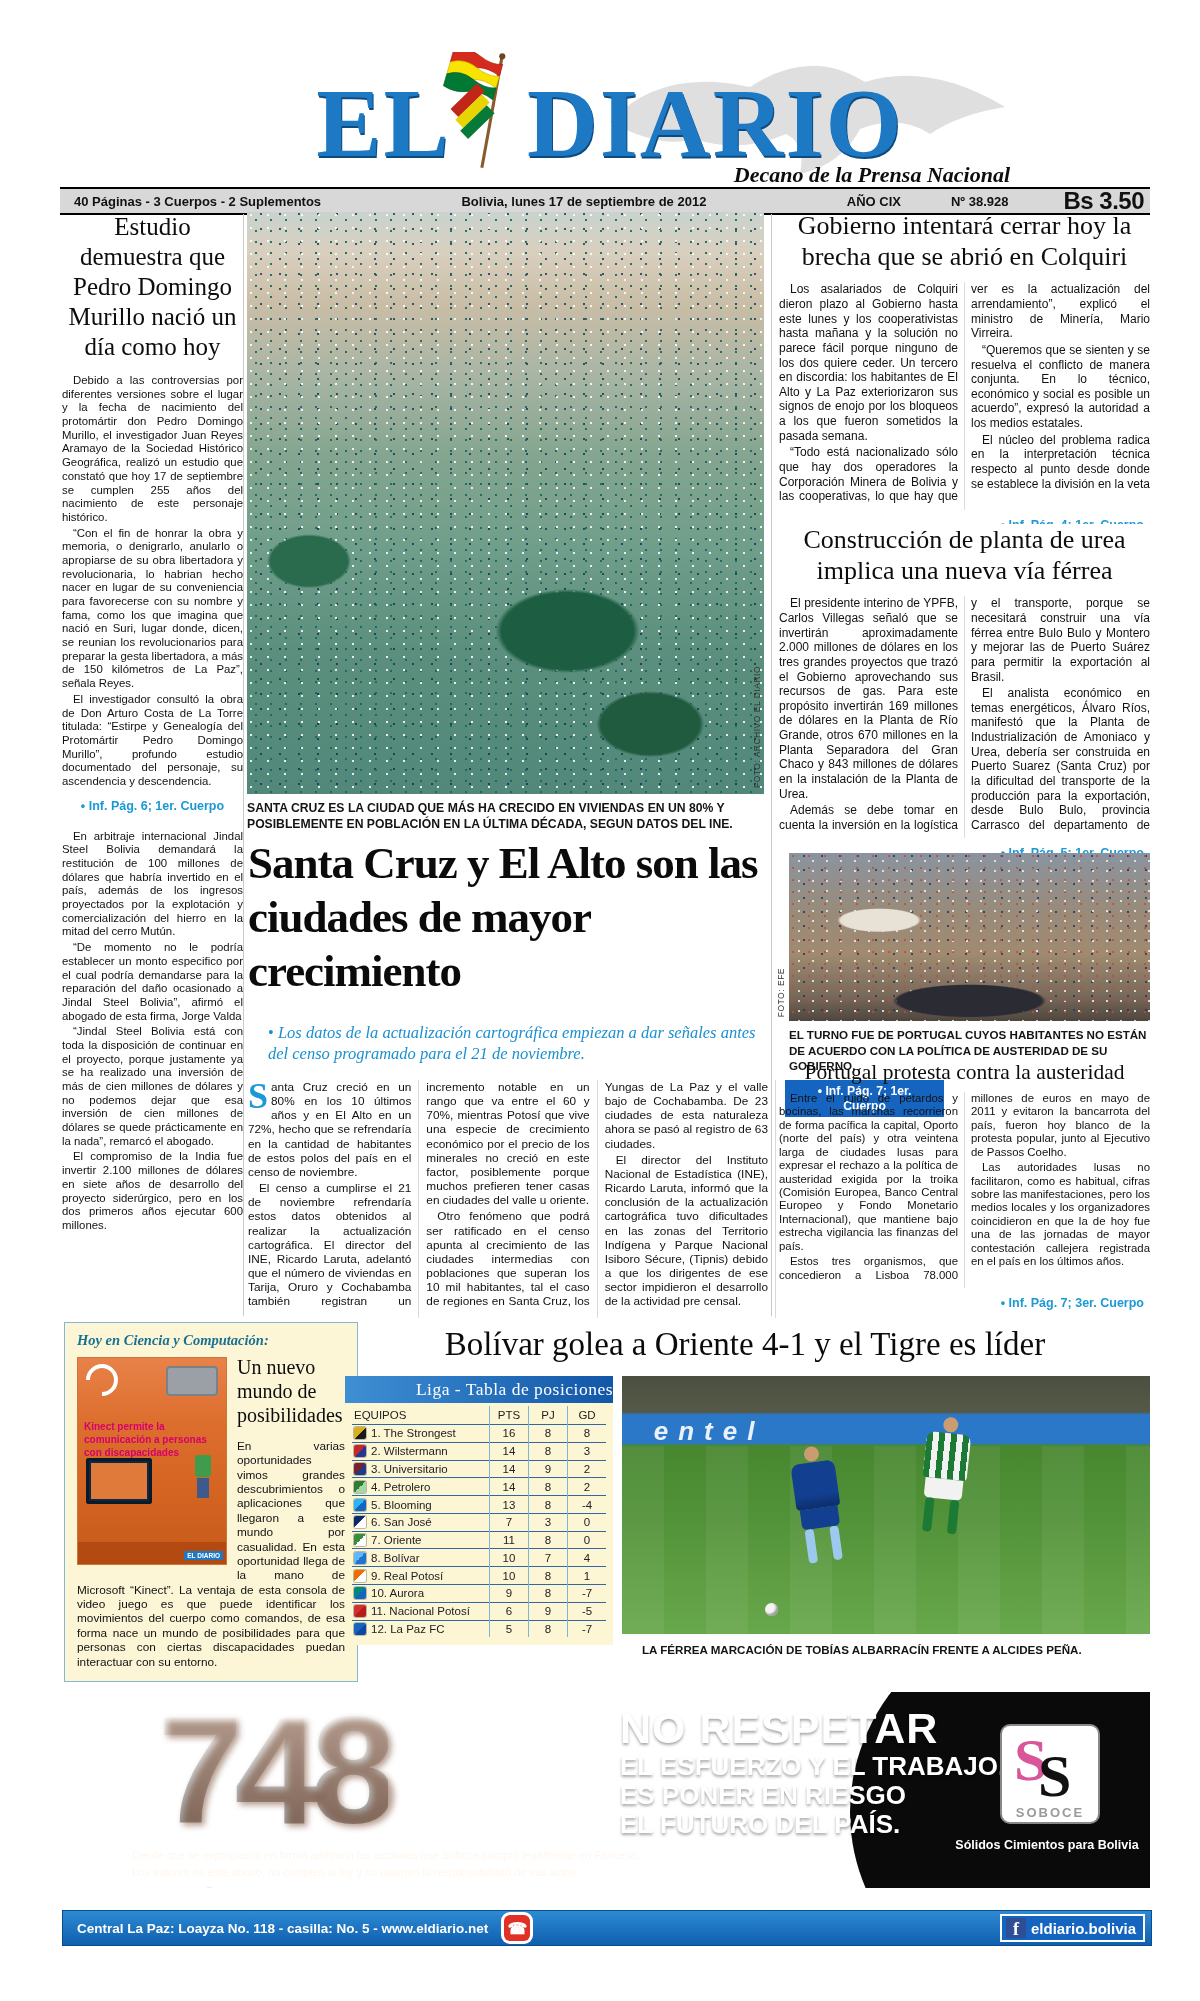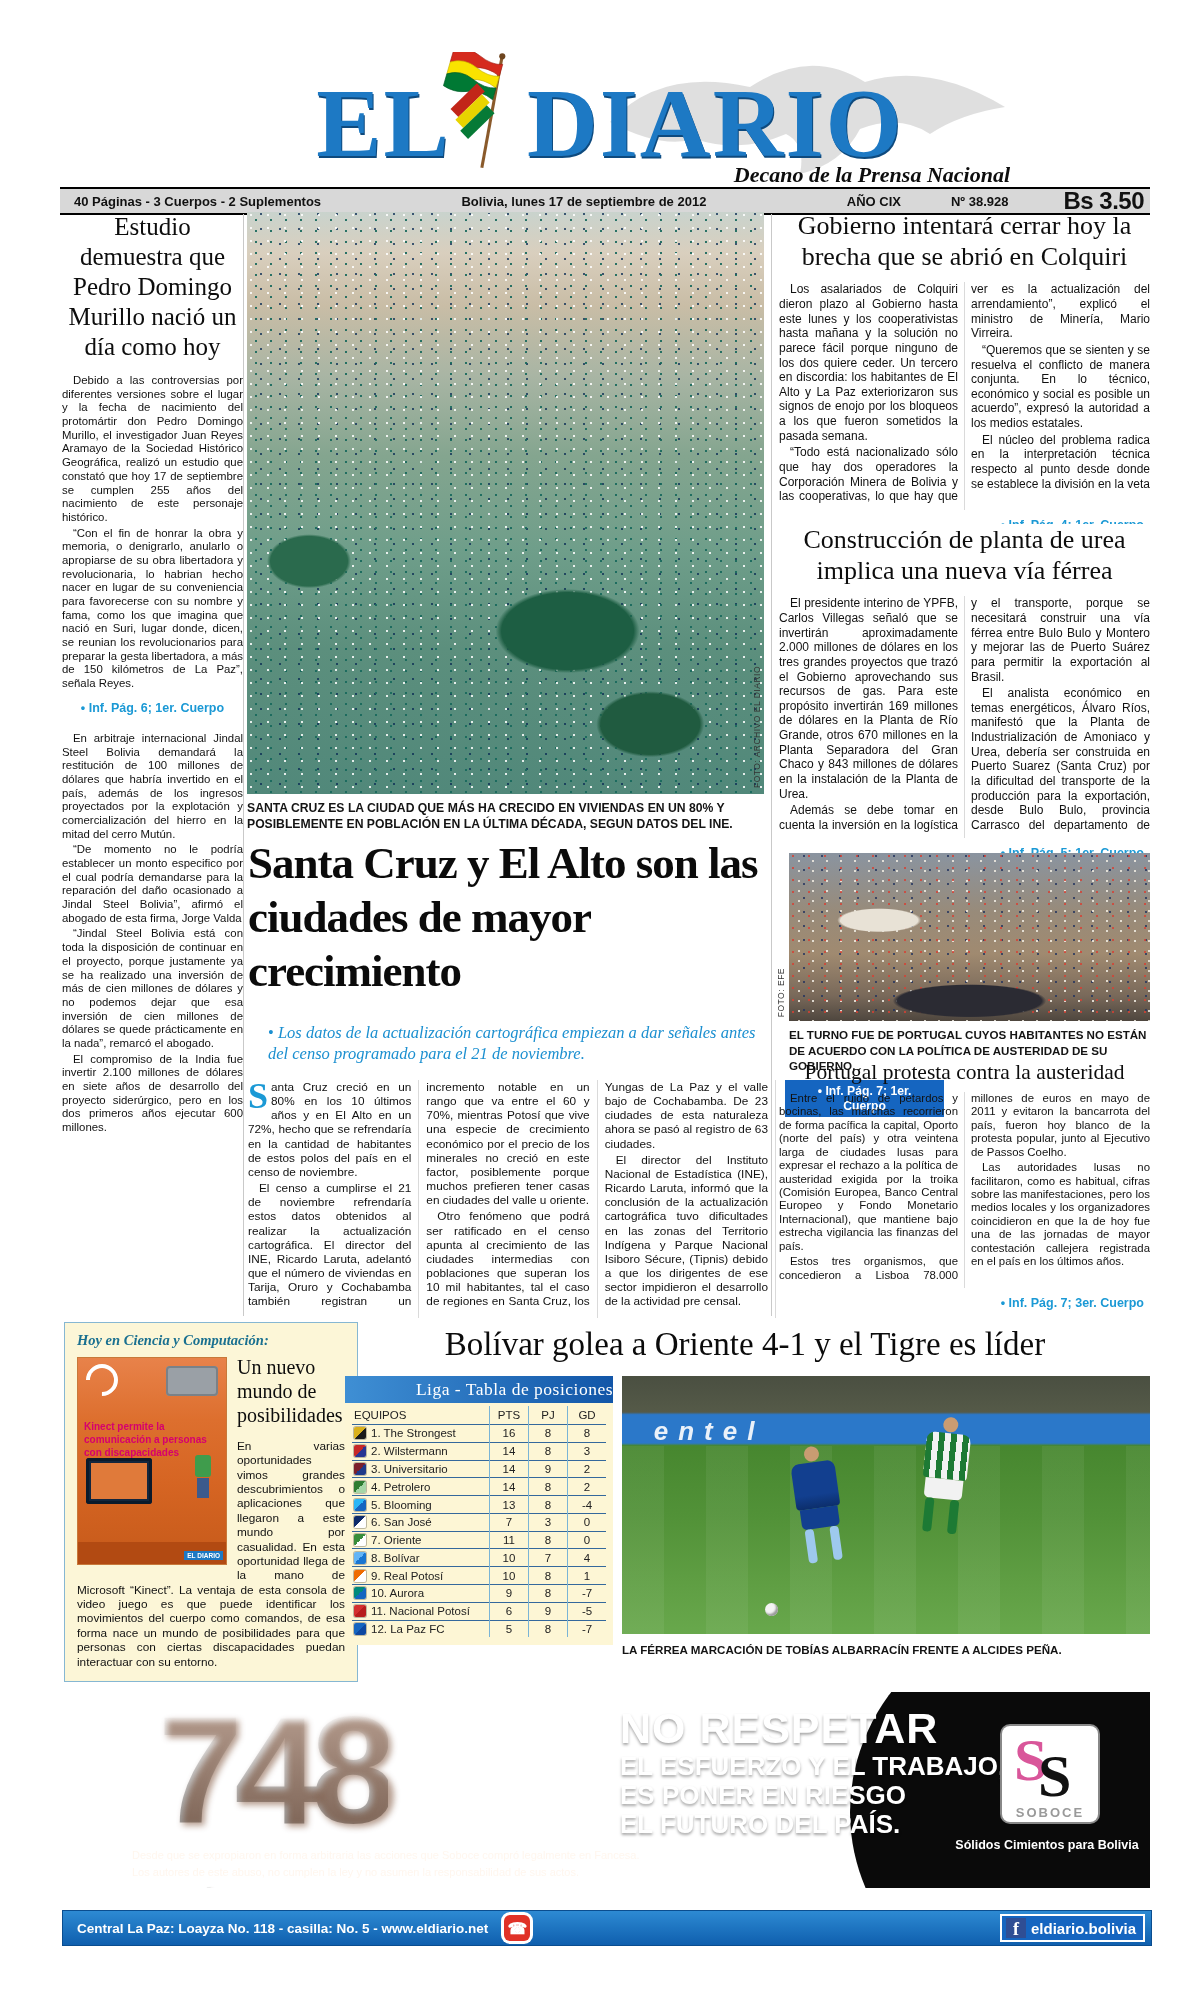--- a/index.html
+++ b/index.html
@@ -205,20 +205,21 @@
   </div>
 
   <div class="vrule abs" style="left:243px;top:214px;height:1102px;"></div>
   <div class="vrule abs" style="left:771px;top:214px;height:1102px;"></div>
 
   <div id="left-col" class="abs flow" style="left:62px;top:210px;width:181px;height:1108px;overflow:hidden;">
     <h2 class="small-head">Estudio demuestra que Pedro Domingo Murillo nació un día como hoy</h2>
     <div>
         <p>Debido a las controversias por diferentes versiones sobre el lugar y la fecha de nacimiento del protomártir don Pedro Domingo Murillo, el investigador Juan Reyes Aramayo de la Sociedad Histórico Geográfica, realizó un estudio que constató que hoy 17 de septiembre se cumplen 255 años del nacimiento de este personaje histórico.</p>
         <p>“Con el fin de honrar la obra y memoria, o denigrarlo, anularlo o apropiarse de su obra libertadora y revolucionaria, lo habrian hecho nacer en lugar de su conveniencia para favorecerse con su nombre y fama, como los que imagina que nació en Suri, lugar donde, dicen, se reunian los revolucionarios para preparar la gesta libertadora, a más de 150 kilómetros de La Paz”, señala Reyes.</p>
+        <p>El investigador consultó la obra de Don Arturo Costa de La Torre titulada: “Estirpe y Genealogía del Protomártir Pedro Domingo Murillo”, profundo estudio documentado del personaje, su ascendencia y descendencia.</p>
       </div>
     <div class="ref">• Inf. Pág. 6; 1er. Cuerpo</div>
     <div>
         <p>En arbitraje internacional Jindal Steel Bolivia demandará la restitución de 100 millones de dólares que habría invertido en el país, además de los ingresos proyectados por la explotación y comercialización del hierro en la mitad del cerro Mutún.</p>
         <p>“De momento no le podría establecer un monto especifico por el cual podría demandarse para la reparación del daño ocasionado a Jindal Steel Bolivia”, afirmó el abogado de esta firma, Jorge Valda</p>
         <p>“Jindal Steel Bolivia está con toda la disposición de continuar en el proyecto, porque justamente ya se ha realizado una inversión de más de cien millones de dólares y no podemos dejar que esa inversión de cien millones de dólares se quede prácticamente en la nada”, remarcó el abogado.</p>
         <p>El compromiso de la India fue invertir 2.100 millones de dólares en siete años de desarrollo del proyecto siderúrgico, pero en los dos primeros años ejecutar 600 millones.</p>
       </div>
 
   </div>
@@ -399,21 +400,21 @@
       <div class="torso" style="background:linear-gradient(180deg,#123f8f 70%,#0c2e6b 100%);"></div>
       <div class="shorts" style="background:#123f8f;"></div>
       <div class="legs">
           <i style="background:#9ec9ee;"></i>
           <i style="background:#9ec9ee;"></i>
         </div>
     </div>
     <span id="ball" style="left:27%;bottom:7%;"></span>
 
   </div>
-  <div class="caption abs" style="left:622px;top:1642px;width:528px;font-size:11.6px;">LA FÉRREA MARCACIÓN DE TOBÍAS ALBARRACÍN FRENTE A ALCIDES PEÑA.</div>
+  <div class="caption abs" style="left:642px;top:1642px;width:528px;font-size:11.6px;">LA FÉRREA MARCACIÓN DE TOBÍAS ALBARRACÍN FRENTE A ALCIDES PEÑA.</div>
 
   <div id="ad" class="abs" style="left:62px;top:1692px;width:1088px;height:196px;">
     <div id="ad-watermark">SIN RESPETO A LA PROPIEDAD   SIN RESPETO A LA PROPIEDAD   SIN RESPETO A LA PROPIEDAD   SIN RESPETO A LA PROPIEDAD   SIN RESPETO A LA PROPIEDAD   SIN RESPETO A LA PROPIEDAD   SIN RESPETO A LA PROPIEDAD   SIN RESPETO A LA PROPIEDAD   SIN RESPETO A LA PROPIEDAD   SIN RESPETO A LA PROPIEDAD   SIN RESPETO A LA PROPIEDAD   SIN RESPETO A LA PROPIEDAD   SIN RESPETO A LA PROPIEDAD   SIN RESPETO A LA PROPIEDAD</div>
     <div class="black"></div>
     <div id="ad-kicker">Hoy se cumplen...</div>
     <div id="ad-number">748</div>
     <div id="ad-sub">DÍAS SIN JUSTICIA</div>
     <div id="ad-msg">
       <div class="l1">NO RESPETAR</div>
       <div class="l2">EL ESFUERZO Y EL TRABAJO,</div>

